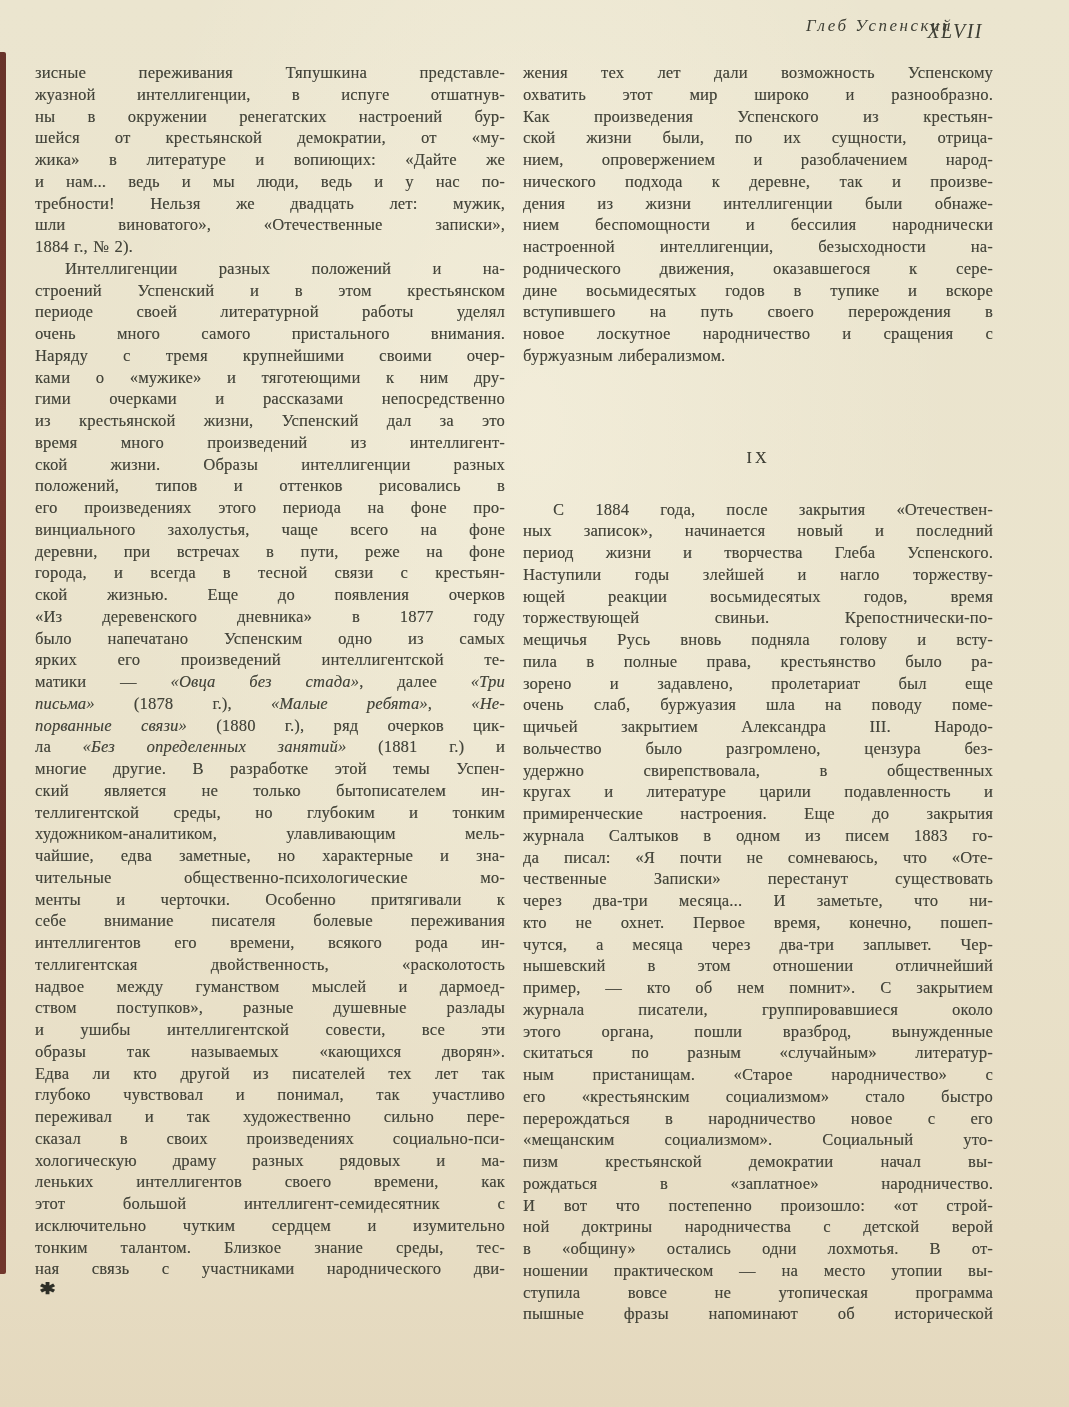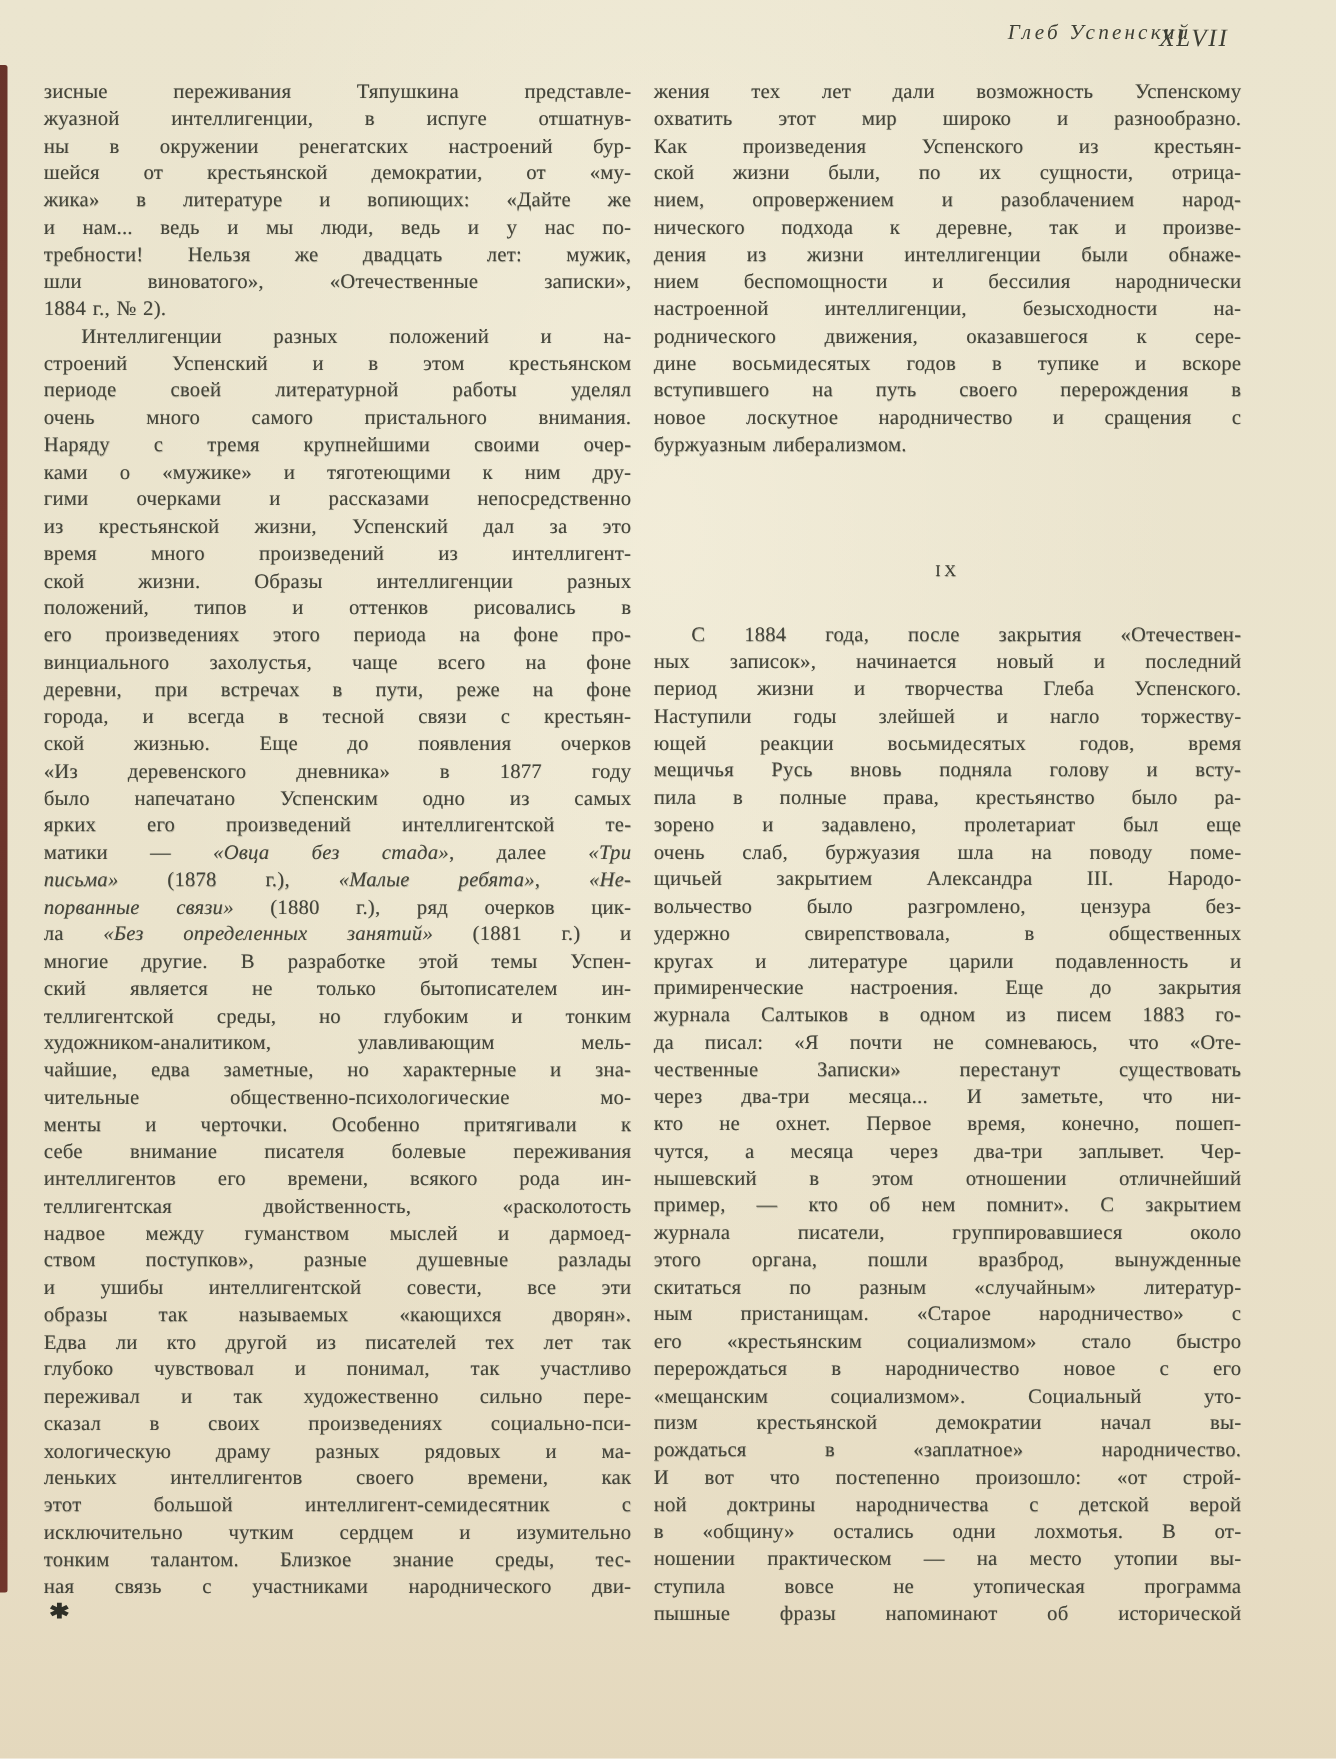--- a/index.html
+++ b/index.html
@@ -30,21 +30,21 @@
   .col-right{left:523px;}
   .line{
     height:21.75px;line-height:21.75px;font-size:16.5px;
     text-align:justify;text-align-last:justify;
     letter-spacing:0.2px;word-spacing:1px;white-space:normal;
     text-shadow:0.3px 0.3px 0.6px rgba(52,52,42,0.4);
   }
   .line.end{text-align-last:left;}
   .para.indented .line:first-child{padding-left:30px;}
   .section-heading{
-    text-align:center;font-size:13px;letter-spacing:3px;
+    text-align:center;font-size:16px;letter-spacing:3px;
     margin-top:82px;margin-bottom:32px;color:#3e3f35;
     text-shadow:0.3px 0.3px 0.6px rgba(52,52,42,0.4);
   }
   .footnote-mark{
     position:absolute;left:40px;top:1278px;font-size:18px;font-weight:bold;
     color:#2e2f27;transform:scale(1.1,0.9);
   }
   i{font-style:italic;}
 </style>
 </head>
@@ -142,20 +142,21 @@
         </div>
       </div>
     <div class="section-heading">IX</div>
     <div>
         <div class="para indented">
           <div class="line">С 1884 года, после закрытия «Отечествен-</div>
           <div class="line">ных записок», начинается новый и последний</div>
           <div class="line">период жизни и творчества Глеба Успенского.</div>
           <div class="line">Наступили годы злейшей и нагло торжеству-</div>
           <div class="line">ющей реакции восьмидесятых годов, время</div>
+          <div class="line">торжествующей свиньи. Крепостнически-по-</div>
           <div class="line">мещичья Русь вновь подняла голову и всту-</div>
           <div class="line">пила в полные права, крестьянство было ра-</div>
           <div class="line">зорено и задавлено, пролетариат был еще</div>
           <div class="line">очень слаб, буржуазия шла на поводу поме-</div>
           <div class="line">щичьей закрытием Александра III. Народо-</div>
           <div class="line">вольчество было разгромлено, цензура без-</div>
           <div class="line">удержно свирепствовала, в общественных</div>
           <div class="line">кругах и литературе царили подавленность и</div>
           <div class="line">примиренческие настроения. Еще до закрытия</div>
           <div class="line">журнала Салтыков в одном из писем 1883 го-</div>

